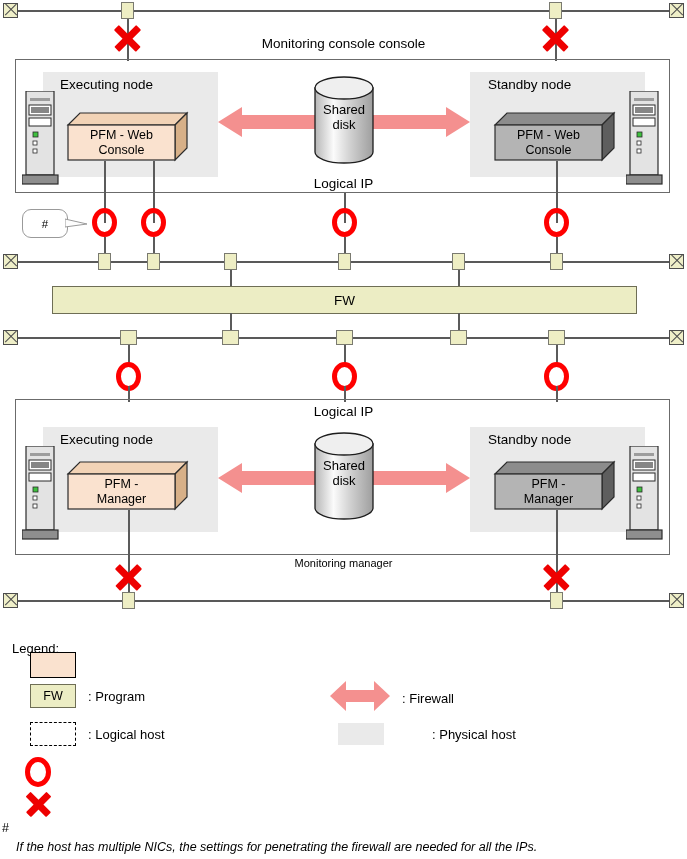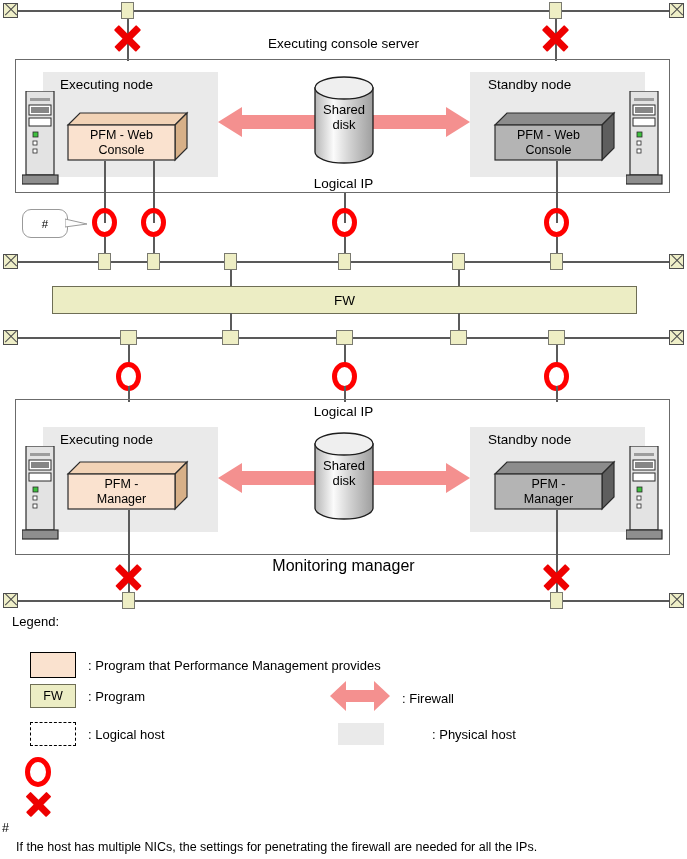--- a/index.html
+++ b/index.html
@@ -70,21 +70,21 @@
 <div class="abs xmark" style="left:112px;top:23px;width:31px;height:31px;">
     <i></i>
     <i></i>
   </div>
 <div class="abs xmark" style="left:540px;top:23px;width:31px;height:31px;">
     <i></i>
     <i></i>
   </div>
 
 <div class="abs cluster" style="left:15px;top:59px;width:655px;height:134px;"></div>
-<div class="abs" style="left:0;top:36px;width:687px;text-align:center;font-size:13.5px;">Executing console server</div>
+<div class="abs" style="left:0;top:36px;width:687px;text-align:center;font-size:13.5px;">Monitoring console console</div>
 <div class="abs" style="left:0;top:176px;width:687px;text-align:center;font-size:13.5px;">Logical IP</div>
 
 <div class="abs nodepanel" style="left:43px;top:72px;width:175px;height:105px;"></div>
 <div class="abs nodelabel" style="left:60px;top:77px;">Executing node</div>
 
 <div class="abs nodepanel" style="left:470px;top:72px;width:175px;height:105px;"></div>
 <div class="abs nodelabel" style="left:488px;top:77px;">Standby node</div>
 
 <div class="abs tower" style="left:22px;top:91px;">
   <svg width="42" height="98" viewBox="0 0 42 98">
@@ -223,21 +223,21 @@
 
 <div class="abs ring" style="left:116px;top:362px;width:25px;height:29px;"></div>
 <div class="abs ring" style="left:332px;top:362px;width:25px;height:29px;"></div>
 <div class="abs ring" style="left:544px;top:362px;width:25px;height:29px;"></div>
 <div class="abs drop" style="left:128px;top:386px;height:16px;"></div>
 <div class="abs drop" style="left:344px;top:386px;height:16px;"></div>
 <div class="abs drop" style="left:556px;top:386px;height:16px;"></div>
 
 <div class="abs cluster" style="left:15px;top:399px;width:655px;height:156px;"></div>
 <div class="abs" style="left:0;top:404px;width:687px;text-align:center;font-size:13.5px;">Logical IP</div>
-<div class="abs" style="left:0;top:557px;width:687px;text-align:center;font-size:16px;">Monitoring manager</div>
+<div class="abs" style="left:0;top:557px;width:687px;text-align:center;font-size:11px;">Monitoring manager</div>
 
 <div class="abs nodepanel" style="left:43px;top:427px;width:175px;height:105px;"></div>
 <div class="abs nodelabel" style="left:60px;top:432px;">Executing node</div>
 <div class="abs nodepanel" style="left:470px;top:427px;width:175px;height:105px;"></div>
 <div class="abs nodelabel" style="left:488px;top:432px;">Standby node</div>
 
 <div class="abs tower" style="left:22px;top:446px;">
   <svg width="42" height="98" viewBox="0 0 42 98">
     <rect x="4" y="0" width="28" height="84" fill="#e3e3e3" stroke="#2b2b2b" stroke-width="1.2"></rect>
     <rect x="8" y="7" width="20" height="3" fill="#9c9c9c"></rect>
@@ -327,25 +327,24 @@
     <i></i>
     <i></i>
   </div>
 
 <div class="abs bus" style="left:17px;top:600px;width:653px;"></div>
 <div class="abs term" style="left:3px;top:593px;"></div>
 <div class="abs term" style="left:669px;top:593px;"></div>
 <div class="abs sq" style="left:122px;top:592px;"></div>
 <div class="abs sq" style="left:550px;top:592px;"></div>
 
-<div class="abs lg" style="left:12px;top:614px;">Legend:</div>
+<div class="abs lg" style="left:12px;top:641px;">Legend:</div>
 
 <div class="abs" style="left:30px;top:652px;display:flex;align-items:center;">
   <span class="swatch-prog"></span>
-  <span class="lg" style="margin-left:12px;">: Program that Performance Management provides</span>
 </div>
 
 <div class="abs" style="left:30px;top:684px;display:flex;align-items:center;">
   <span class="swatch-fw">
       <span>FW</span>
     </span>
   <span class="lg" style="margin-left:12px;">: Program</span>
 </div>
 
 <div class="abs" style="left:330px;top:680px;display:flex;align-items:center;">
@@ -372,13 +371,13 @@
 </div>
 
 <div class="abs" style="left:24px;top:790px;display:flex;align-items:center;">
   <span style="position:relative;display:inline-block;width:29px;height:29px;">
     <i style="position:absolute;left:0;top:50%;width:100%;height:6.5px;background:#ee0000;margin-top:-3.2px;border-radius:1px;transform:rotate(45deg);"></i>
     <i style="position:absolute;left:0;top:50%;width:100%;height:6.5px;background:#ee0000;margin-top:-3.2px;border-radius:1px;transform:rotate(-45deg);"></i>
   </span>
 </div>
 
 <div class="abs hash" style="left:2px;top:821px;">#</div>
-<div class="abs footnote" style="left:16px;top:840px;">If the host has multiple NICs, the settings for penetrating the firewall are needed for all the IPs.</div>
+<div class="abs footnote" style="left:16px;top:840px;font-style:italic;">If the host has multiple NICs, the settings for penetrating the firewall are needed for all the IPs.</div>
 
 </body></html>

